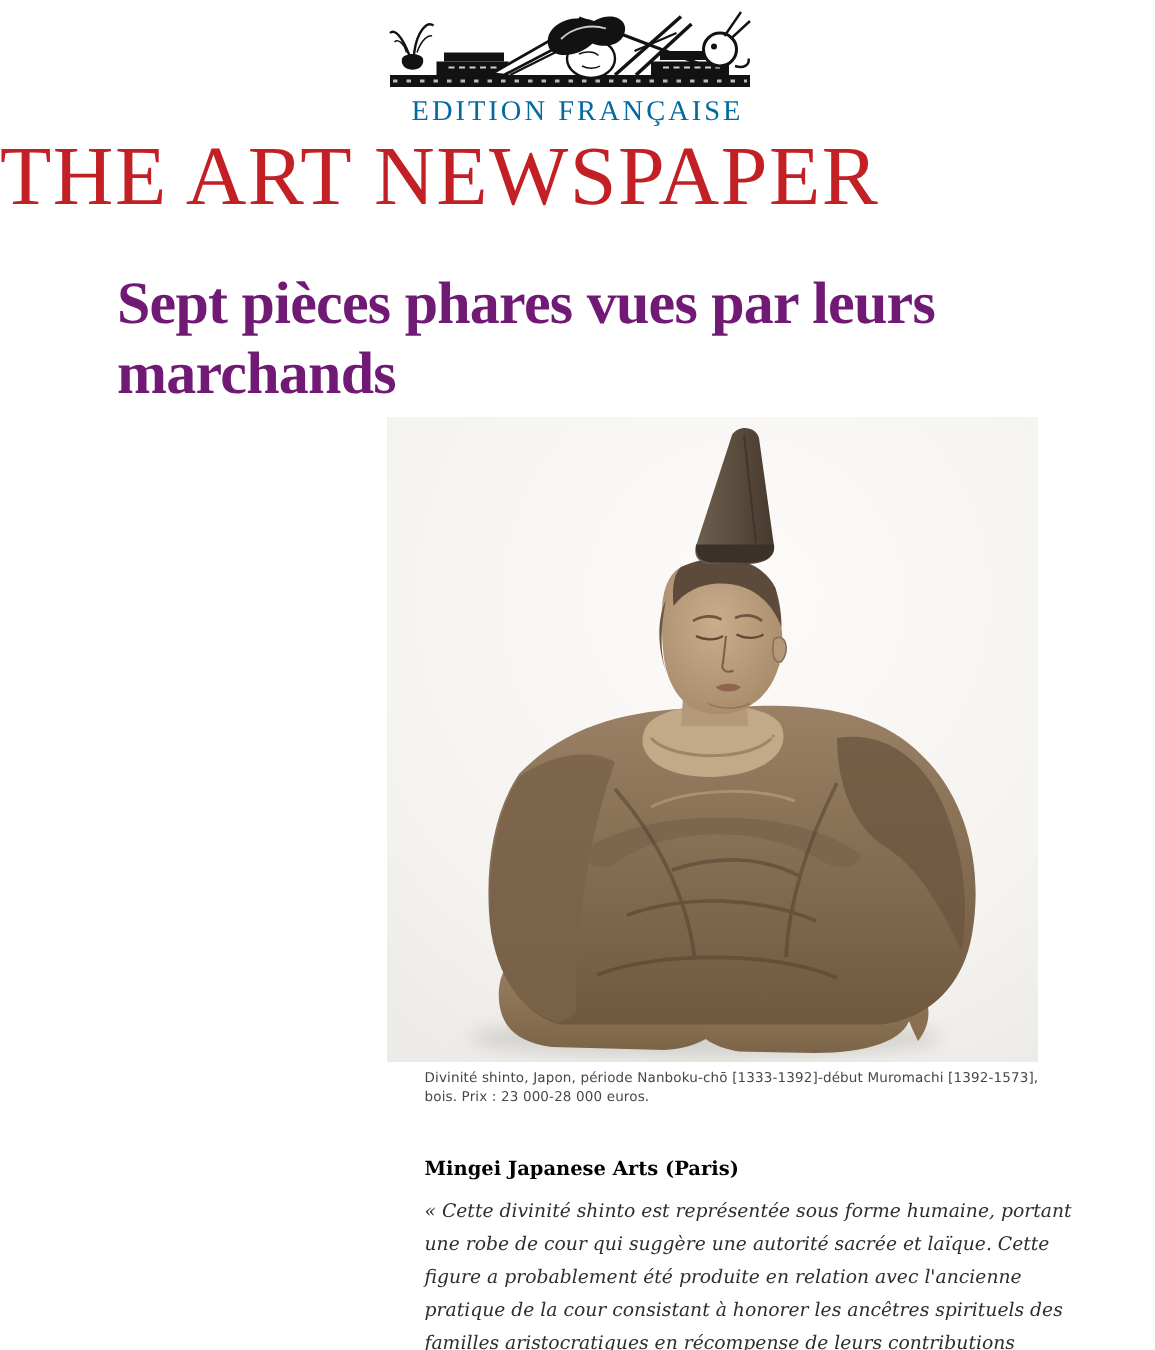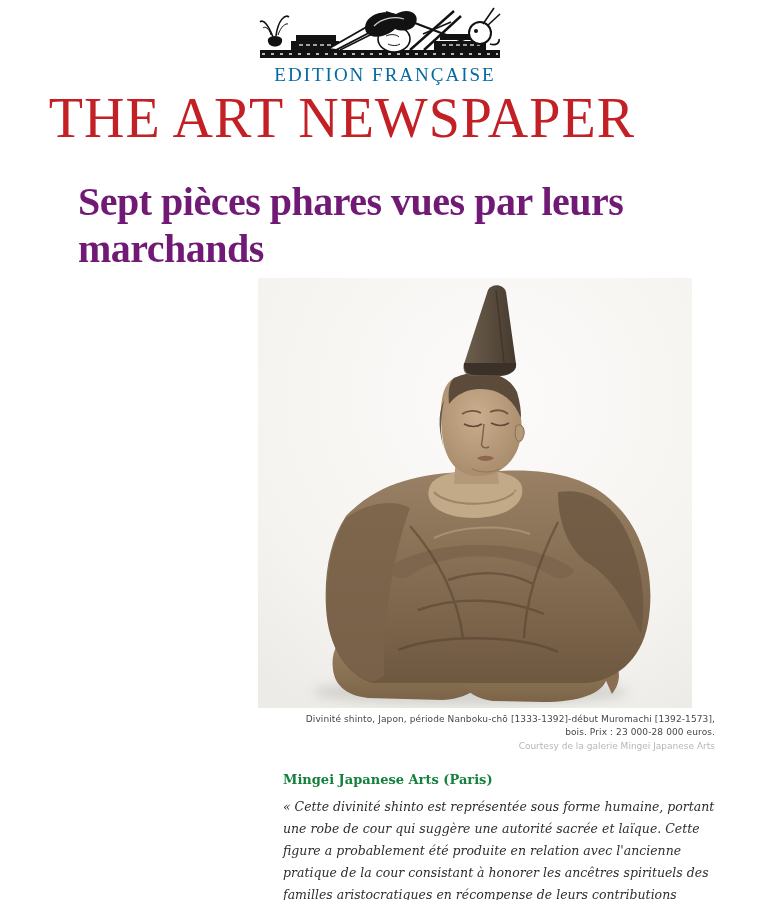--- a/index.html
+++ b/index.html
@@ -8,43 +8,43 @@
     font-family:"Liberation Sans", sans-serif;overflow:hidden;
   }
   .masthead{position:absolute;left:0;top:0;width:770px;text-align:center;}
   .engraving{position:absolute;left:258px;top:6px;width:244px;height:56px;}
   .edition-label{
     position:absolute;left:0;top:64px;width:770px;text-align:center;
     font-family:"Liberation Serif", serif;font-size:19px;letter-spacing:2px;
     color:#0369a1;
   }
   .paper-title{
-    position:absolute;left:0;top:90px;width:635px;text-align:right;
+    position:absolute;left:0;top:90px;width:635px;text-align:left;
     font-family:"Liberation Serif", serif;font-size:56px;letter-spacing:1px;
     font-weight:400;line-height:56px;
   }
   .headline{
     position:absolute;left:78px;top:178px;width:650px;margin:0;
     font-family:"Liberation Serif", serif;font-weight:700;
     font-size:40px;line-height:47px;letter-spacing:-0.5px;color:#701a75;
   }
   .photo{position:absolute;left:258px;top:278px;width:434px;height:430px;}
-  .caption-block{position:absolute;left:283px;top:713px;width:432px;text-align:right;}
+  .caption-block{position:absolute;left:283px;top:713px;width:432px;}
   .caption{
     font-family:"DejaVu Sans", sans-serif;font-size:9px;line-height:13px;
     color:#474747;letter-spacing:0.1px;
   }
   .credit{
     font-family:"DejaVu Sans", sans-serif;font-size:9px;line-height:12px;
     color:#b9b7b5;margin-top:1px;
   }
   .section-heading{
     position:absolute;left:283px;top:772px;width:437px;margin:0;
     font-family:"DejaVu Serif", serif;font-weight:700;font-size:13px;
-    color:#15803d;
+    color:#000000;
   }
   .quote{
     position:absolute;left:283px;top:796px;width:439px;margin:0;
     font-family:"DejaVu Serif", serif;font-style:italic;font-size:12.5px;
     line-height:22px;color:#2e2d2b;
   }
 </style>
 </head>
 <body>
 
@@ -155,18 +155,17 @@
     <path d="M238,12 L246,84" stroke="#352c23" stroke-width="1.4" opacity="0.6"></path>
 
     <path d="M130,290 C170,260 272,258 316,292 C313,301 300,303 290,296 C252,272 186,272 152,298 C143,303 133,299 130,290 Z" fill="#7c654c" opacity="0.9"></path>
     <path d="M152,248 C180,280 200,320 205,360 M300,244 C282,280 268,320 266,360 M190,302 C220,292 250,293 275,306 M160,332 C200,318 248,320 286,336 M140,372 C180,356 260,356 300,374" stroke="#53422f" stroke-width="2.4" fill="none" opacity="0.55"></path>
     <path d="M210,212 C230,207 250,209 261,216 M176,260 C200,248 245,246 272,256" stroke="#c4ab8a" stroke-width="2" fill="none" opacity="0.5"></path>
   </svg>
 </figure>
 
 <div class="caption-block">
   <div class="caption">Divinité shinto, Japon, période Nanboku-chō [1333-1392]-début Muromachi [1392-1573], bois. Prix : 23 000-28 000 euros.</div>
-  <div class="credit">Courtesy de la galerie Mingei Japanese Arts</div>
 </div>
 
 <h2 class="section-heading">Mingei Japanese Arts (Paris)</h2>
 
 <p class="quote">« Cette divinité shinto est représentée sous forme humaine, portant une robe de cour qui suggère une autorité sacrée et laïque. Cette figure a probablement été produite en relation avec l'ancienne pratique de la cour consistant à honorer les ancêtres spirituels des familles aristocratiques en récompense de leurs contributions politiques et culturelles. »</p>
 
 </body></html>

